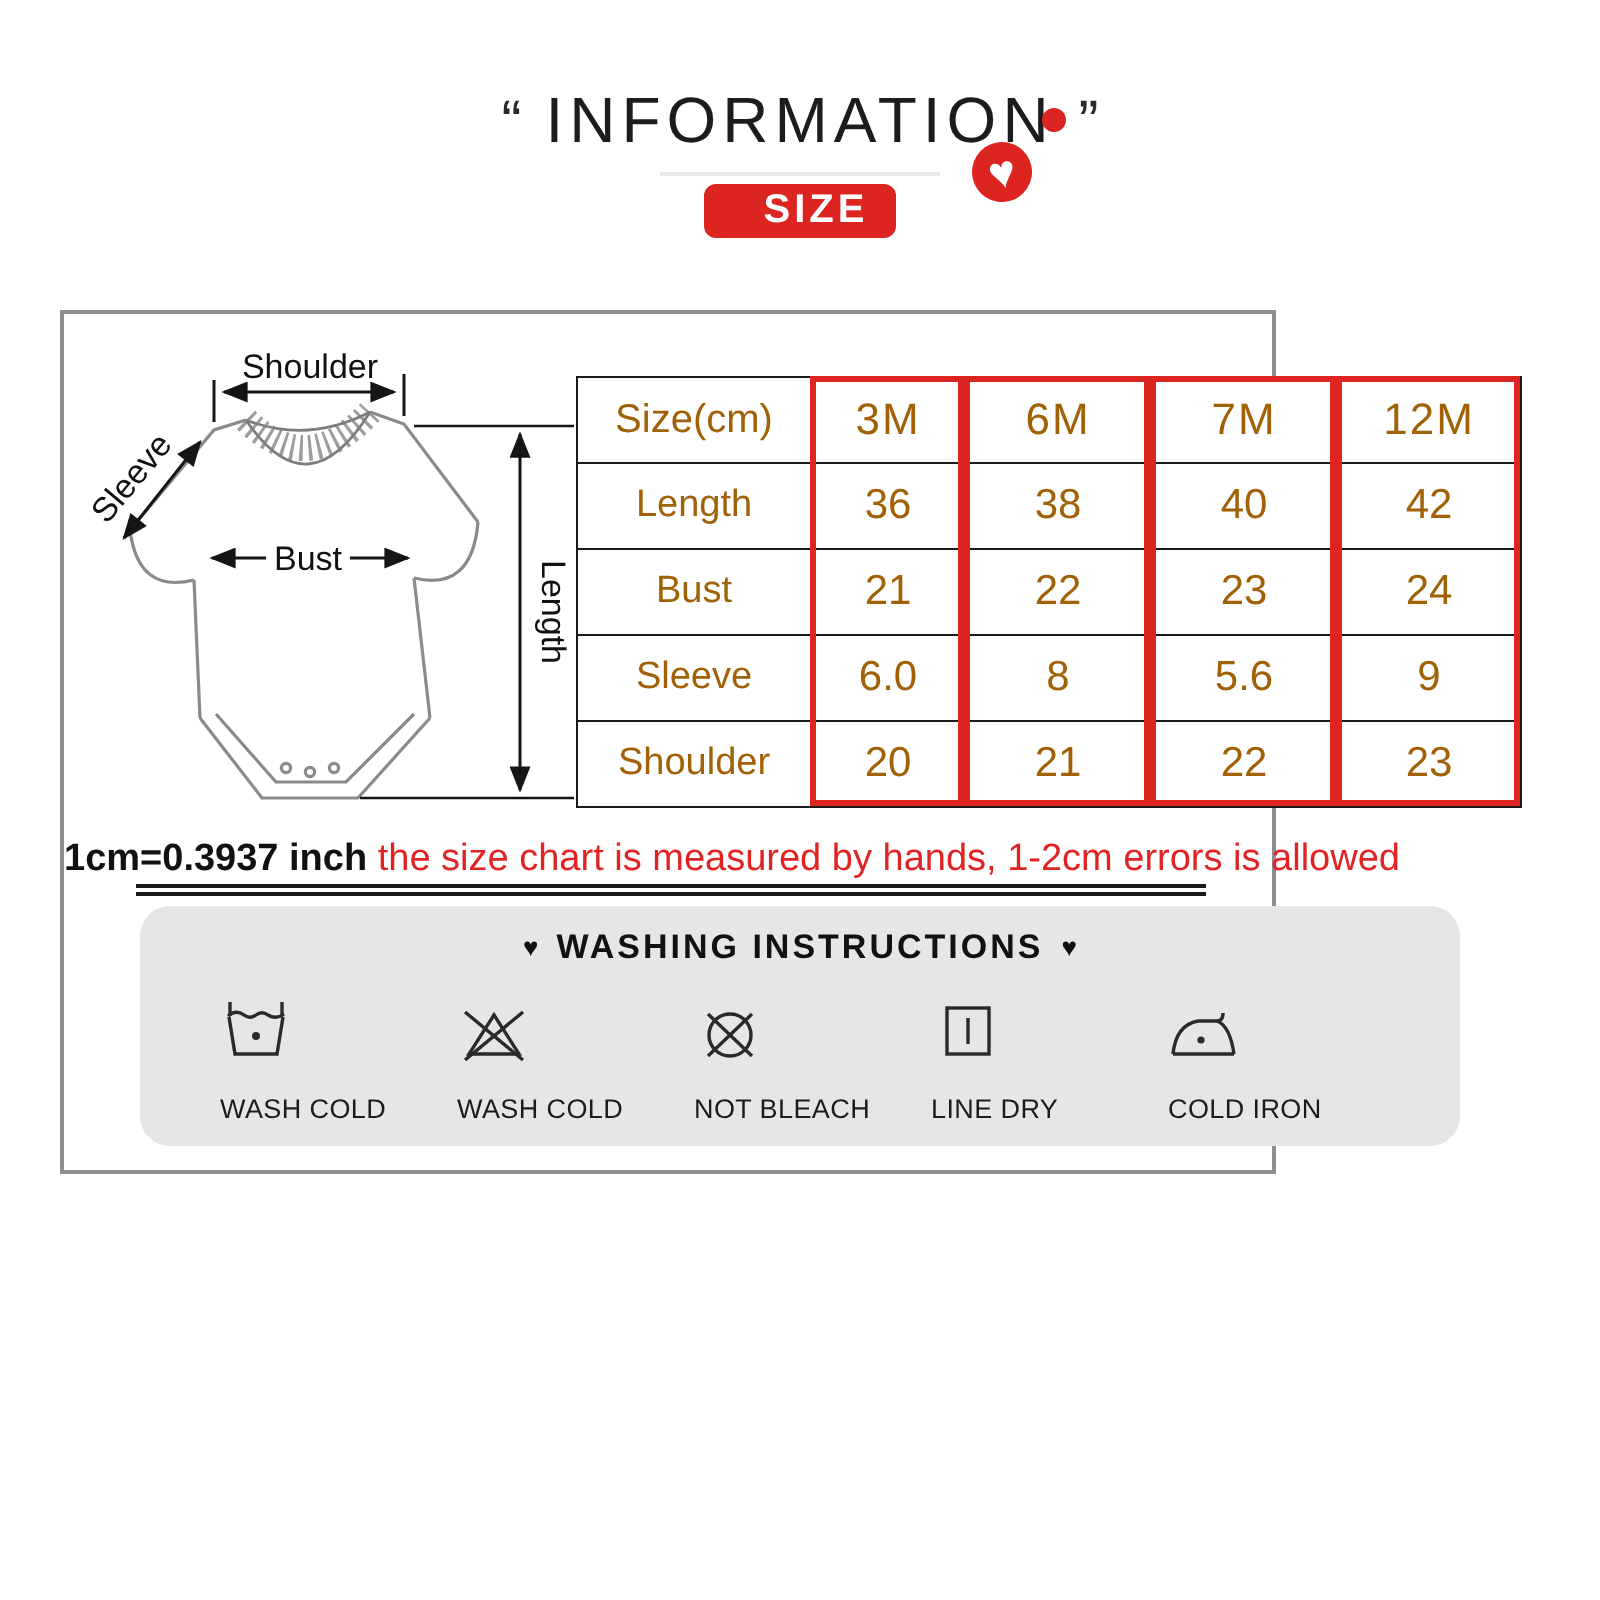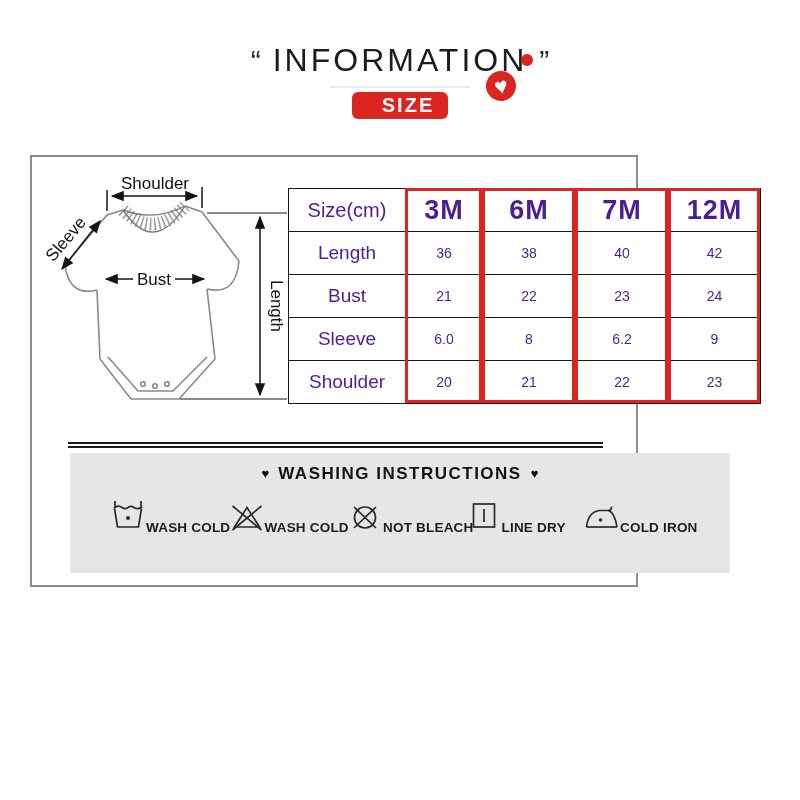--- a/index.html
+++ b/index.html
@@ -33,48 +33,48 @@
   .frame { position:absolute; top:155px; left:30px; width:608px; height:432px;
     border:2px solid #8d8d8d; }
   .diagram { position:absolute; top:3px; left:2px; width:260px; height:250px; }
 
   
   .table-wrap { position:absolute; top:31px; left:256px; width:472px; height:215px; }
   .size-table { border-collapse:collapse; table-layout:fixed; width:472px; height:215px; }
   .size-table tr { height:43px; }
   .size-table th, .size-table td {
     border:1.5px solid #1a1a1a; text-align:center; vertical-align:middle;
-    color:#4c1d95; background:#fff; padding:0;
+    color:#a16207; background:#fff; padding:0;
   }
   .size-label { font-size:20px; font-weight:normal; }
-  .col-head  { font-size:27px; font-weight:bold; letter-spacing:1px; }
+  .col-head  { font-size:22px; font-weight:normal; letter-spacing:1px; }
   .row-label { font-size:19px; }
-  .cell      { font-size:14px; }
+  .cell      { font-size:21px; }
   .red-overlay { position:absolute; top:0; height:215px;
     border:3px solid var(--red); pointer-events:none; }
   .ro0 { left:117px; width:77px; } .ro1 { left:194px; width:93px; }
   .ro2 { left:287px; width:93px; } .ro3 { left:380px; width:92px; }
 
   
   .note { position:absolute; top:262px; left:0; width:100%; text-align:center;
     font-size:19px; white-space:nowrap; }
   .note-black { font-weight:bold; color:#111; }
   .note-red { color:var(--red-text); }
   .note-underline { position:absolute; top:285px; left:36px; right:33px; height:6px;
     border-top:2px solid #1a1a1a; border-bottom:2px solid #1a1a1a; }
 
   
   .wash-box { position:absolute; top:296px; left:38px; width:660px; height:120px;
-    background:#e6e6e6; }
+    background:#e6e6e6;border-radius:15px; }
   .wash-title { text-align:center; margin-top:11px; font-size:17px; font-weight:bold;
     letter-spacing:1.5px; color:#111; white-space:nowrap; }
   .wash-heart { font-size:13px; letter-spacing:0; margin:0 9px; position:relative; top:-1px; }
   .wash-row { display:flex; justify-content:space-between; padding:0 34px 0 40px;
     margin-top:15px; }
-  .wash-item { display:flex; flex-direction:row; align-items:flex-end; width:112px;font-weight:bold; }
+  .wash-item { display:flex; flex-direction:column; align-items:flex-start; width:112px; }
   .wash-icon { height:36px; }
   .wash-icon svg { display:block; }
   .wash-label { margin-top:12px; font-size:13.5px; color:#1c1c1c;
     letter-spacing:0.2px; white-space:nowrap; }
 </style>
 </head>
 <body>
 
 <div class="page">
 
@@ -162,38 +162,39 @@
           <td class="row-label">Bust</td>
           <td class="cell">21</td>
           <td class="cell">22</td>
           <td class="cell">23</td>
           <td class="cell">24</td>
         </tr>
         <tr>
           <td class="row-label">Sleeve</td>
           <td class="cell">6.0</td>
           <td class="cell">8</td>
-          <td class="cell">6.2</td>
+          <td class="cell">5.6</td>
           <td class="cell">9</td>
         </tr>
         <tr>
           <td class="row-label">Shoulder</td>
           <td class="cell">20</td>
           <td class="cell">21</td>
           <td class="cell">22</td>
           <td class="cell">23</td>
         </tr>
         </tbody>
       </table>
       <div class="red-overlay ro0"></div>
       <div class="red-overlay ro1"></div>
       <div class="red-overlay ro2"></div>
       <div class="red-overlay ro3"></div>
     </div>
 
+    <div class="note"><span class="note-black">1cm=0.3937 inch </span><span class="note-red">the size chart is measured by hands, 1-2cm errors is allowed</span></div>
     <div class="note-underline"></div>
 
     <div class="wash-box">
       <div class="wash-title"><span class="wash-heart">♥</span><span>WASHING INSTRUCTIONS</span><span class="wash-heart">♥</span></div>
 
       <div class="wash-row">
 
         <div class="wash-item">
           <span class="wash-icon">
             <svg width="36" height="34" viewBox="0 0 36 32" fill="none" stroke="#2a2a2a" stroke-width="1.7">

